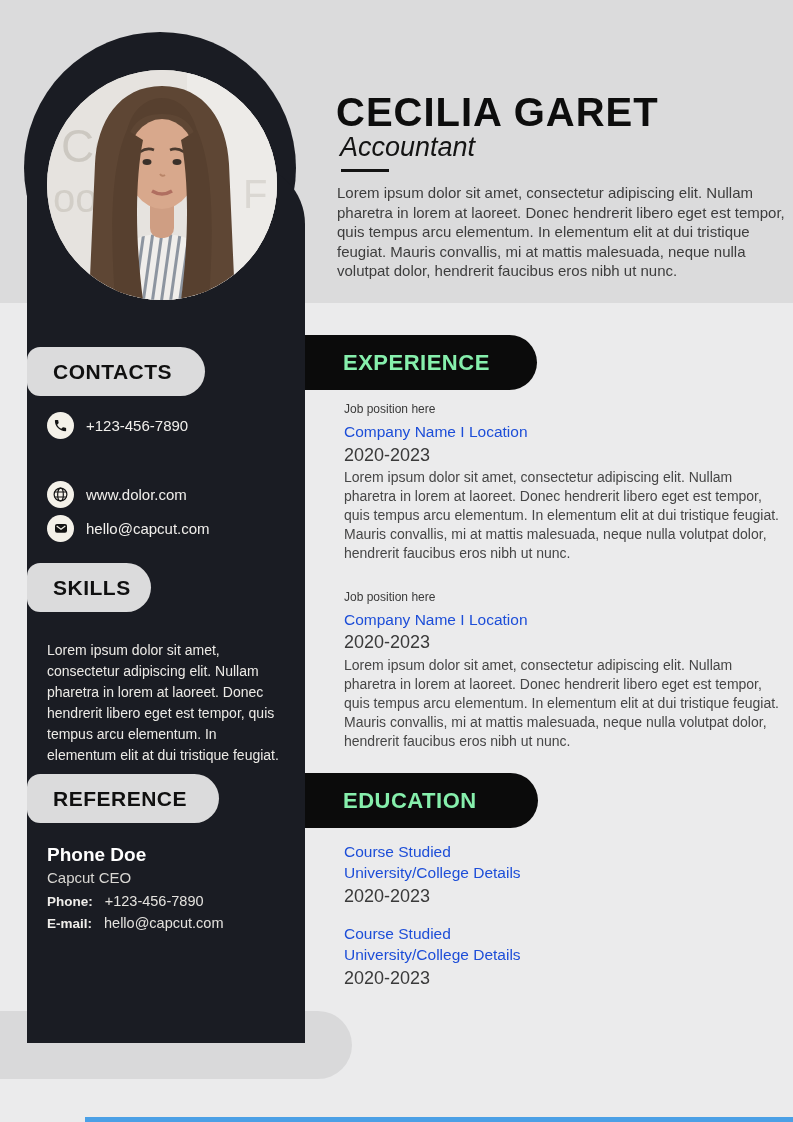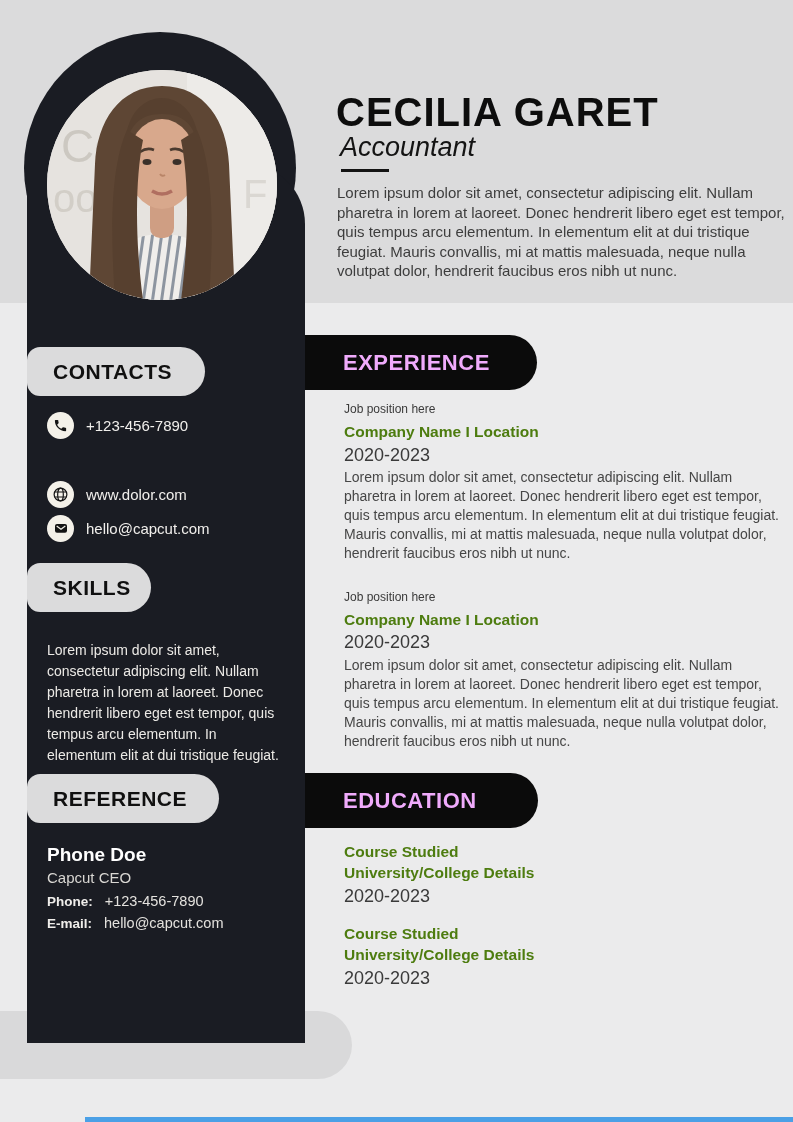--- a/index.html
+++ b/index.html
@@ -29,21 +29,21 @@
     color:#101010;font-weight:800;font-size:21px;line-height:49px;
     padding-left:26px;box-sizing:border-box;white-space:nowrap;letter-spacing:.5px;
   }
   .pill-contacts{left:27px;top:347px;width:178px;}
   .pill-skills{left:27px;top:563px;width:124px;}
   .pill-reference{left:27px;top:774px;width:192px;}
 
   
   .pill-dark{
     background:#0b0b0b;height:55px;border-radius:0 28px 28px 0;
-    color:#f0abfc;font-weight:800;font-size:22px;line-height:55px;
+    color:#86efac;font-weight:800;font-size:22px;line-height:55px;
     padding-left:38px;box-sizing:border-box;white-space:nowrap;letter-spacing:.5px;
   }
   .pill-exp{left:305px;top:335px;width:232px;}
   .pill-edu{left:305px;top:773px;width:233px;}
 
   
   .c-row{left:47px;width:250px;height:28px;display:flex;align-items:center;gap:12px;color:#f1efec;font-size:15px;white-space:nowrap;}
   .c-icon{width:27px;height:27px;border-radius:50%;background:#f4f1e9;flex:0 0 27px;display:flex;align-items:center;justify-content:center;}
   .c-icon svg{display:block;}
 
@@ -56,21 +56,21 @@
   .ref-line .val{font-size:14.5px;color:#e4e2de;}
 
   
   .name{left:336px;top:90px;font-size:40px;font-weight:800;letter-spacing:1px;color:#0d0d0d;white-space:nowrap;}
   .job-title{left:340px;top:132px;font-size:27px;font-style:italic;color:#141414;}
   .title-underline{left:341px;top:169px;width:48px;height:3px;background:#141414;}
   .summary{left:337px;top:183px;width:464px;font-size:15px;line-height:19.5px;color:#3d3d3d;}
 
   
   .e-pos{left:344px;font-size:12px;color:#3a3a3a;white-space:nowrap;}
-  .e-comp{left:344px;font-size:15.5px;font-weight:700;color:#4d7c0f;white-space:nowrap;}
+  .e-comp{left:344px;font-size:15.5px;font-weight:400;color:#1d4ed8;white-space:nowrap;}
   .e-date{left:344px;font-size:18px;color:#3a3a3a;white-space:nowrap;}
   .e-desc{left:344px;width:438px;font-size:14px;line-height:19px;color:#464646;}
 
   
   .bottom-bar{left:85px;top:1117px;width:708px;height:5px;background:#4ba0e6;}
 </style>
 </head>
 <body>
 
 <div class="page">

